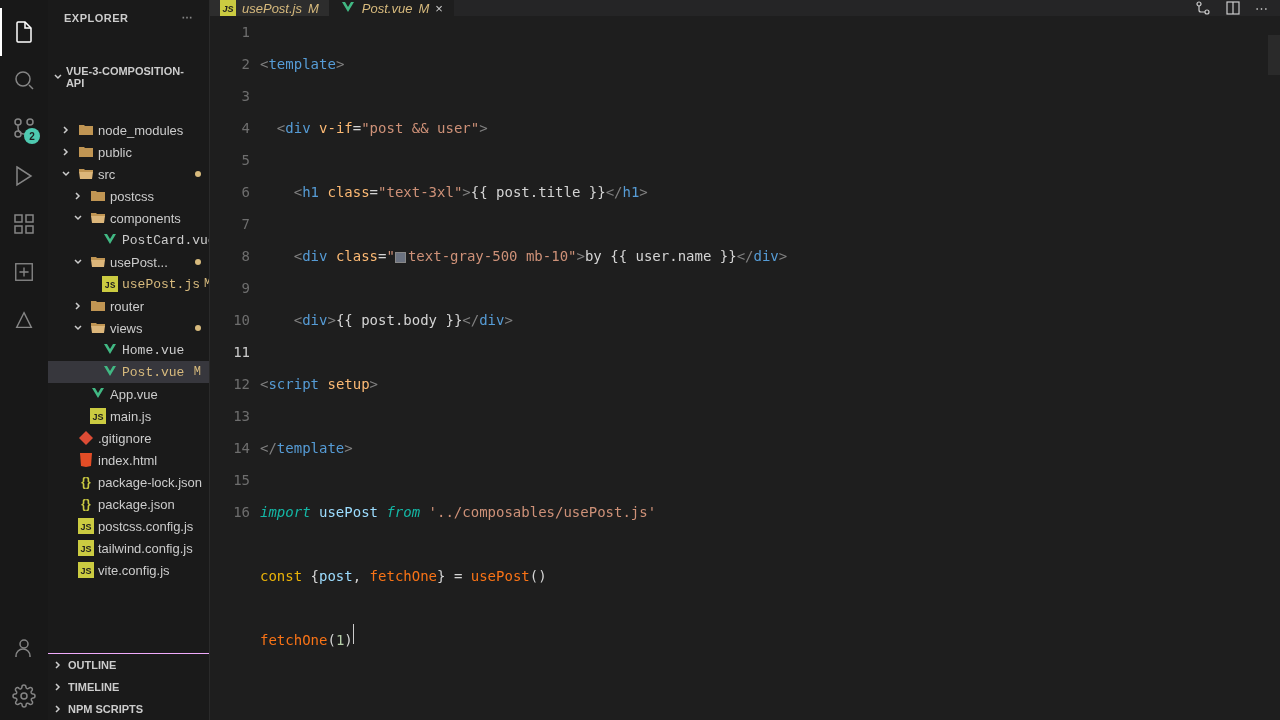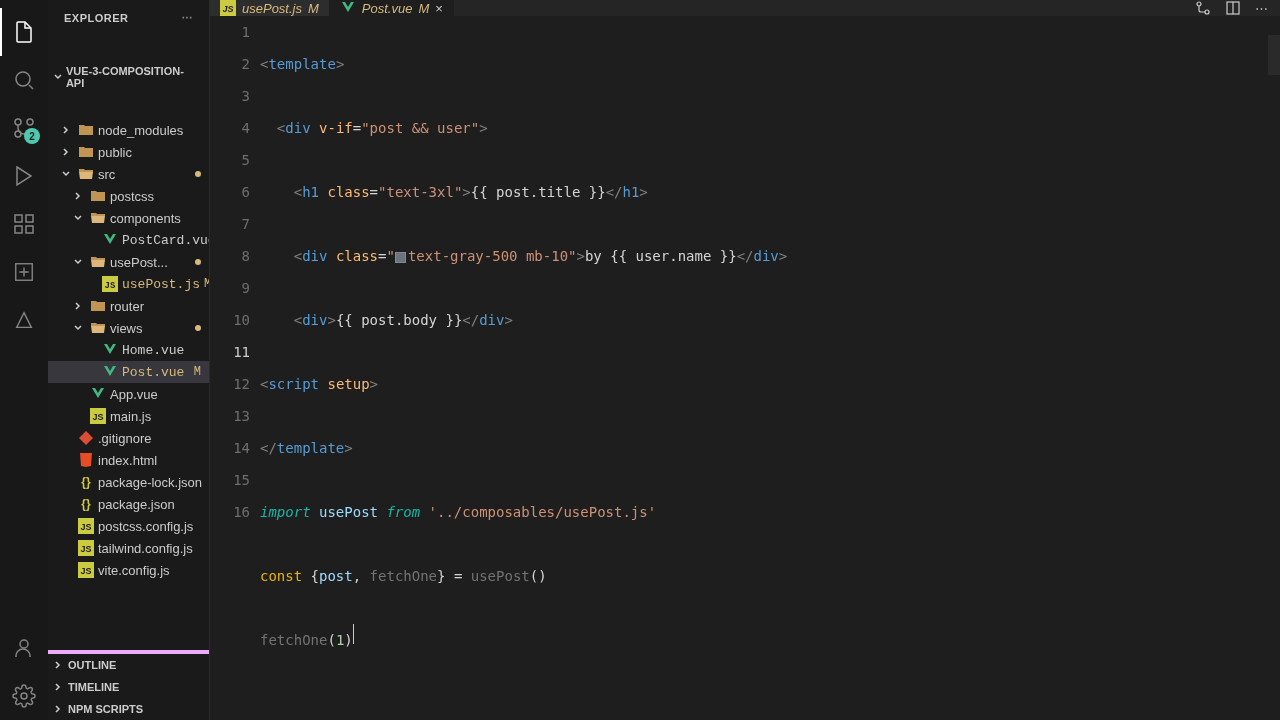--- a/index.html
+++ b/index.html
@@ -101,21 +101,21 @@
 .tree-item .chevron { width: 14px; flex-shrink: 0; }
 .tree-item .file-icon { width: 16px; flex-shrink: 0; display: flex; align-items: center; justify-content: center; }
 .tree-item.selected { background: #37373d; }
 .tree-item .modified { margin-left: auto; color: #d7ba7d; font-size: 12px; }
 .tree-item.has-mod { color: #d7ba7d; }
 .dot { width: 6px; height: 6px; border-radius: 50%; background: #d7ba7d; margin-left: auto; }
 .indent-1 { padding-left: 12px; }
 .indent-2 { padding-left: 24px; }
 .indent-3 { padding-left: 36px; font-family: Liberation Mono, monospace; }
 .sidebar-footer {
-  border-top: 4px solid #f0abfc;
+  border-top: 1px solid #f0abfc;
 }
 .footer-section {
   height: 22px;
   display: flex;
   align-items: center;
   padding-left: 4px;
   font-size: 11px;
   font-weight: bold;
   color: #cccccc;
   gap: 4px;
@@ -183,21 +183,21 @@
   height: 40px;
   background: #2a2a2a;
 }
 .tk-tag { color: #808080; }
 .tk-tagname { color: #569cd6; }
 .tk-attr { color: #fdba74; }
 .tk-string { color: #ce9178; }
 .tk-punc { color: #d4d4d4; }
 .tk-text { color: #d4d4d4; }
 .tk-keyword { color: #14b8a6; font-style: italic; }
-.tk-fn { color: #737373; }
+.tk-fn { color: #f97316; }
 .tk-var { color: #9cdcfe; }
 .tk-const { color: #eab308; }
 .tk-num { color: #b5cea8; }
 .colorbox { display:inline-block; width:11px; height:11px; background:#6b7280; border:1px solid #888; vertical-align:middle; margin-right:2px; }
 svg { display: block; }
 </style>
 </head>
 <body>
 
 <div class="activity-bar">

